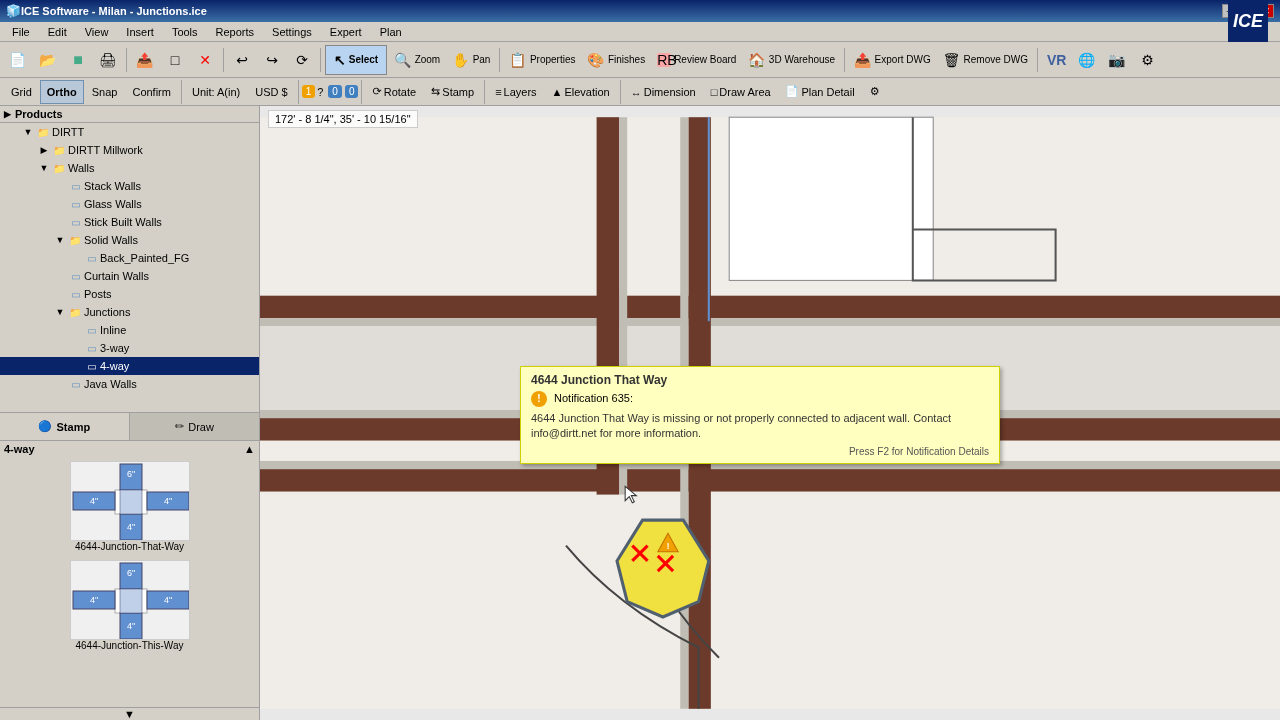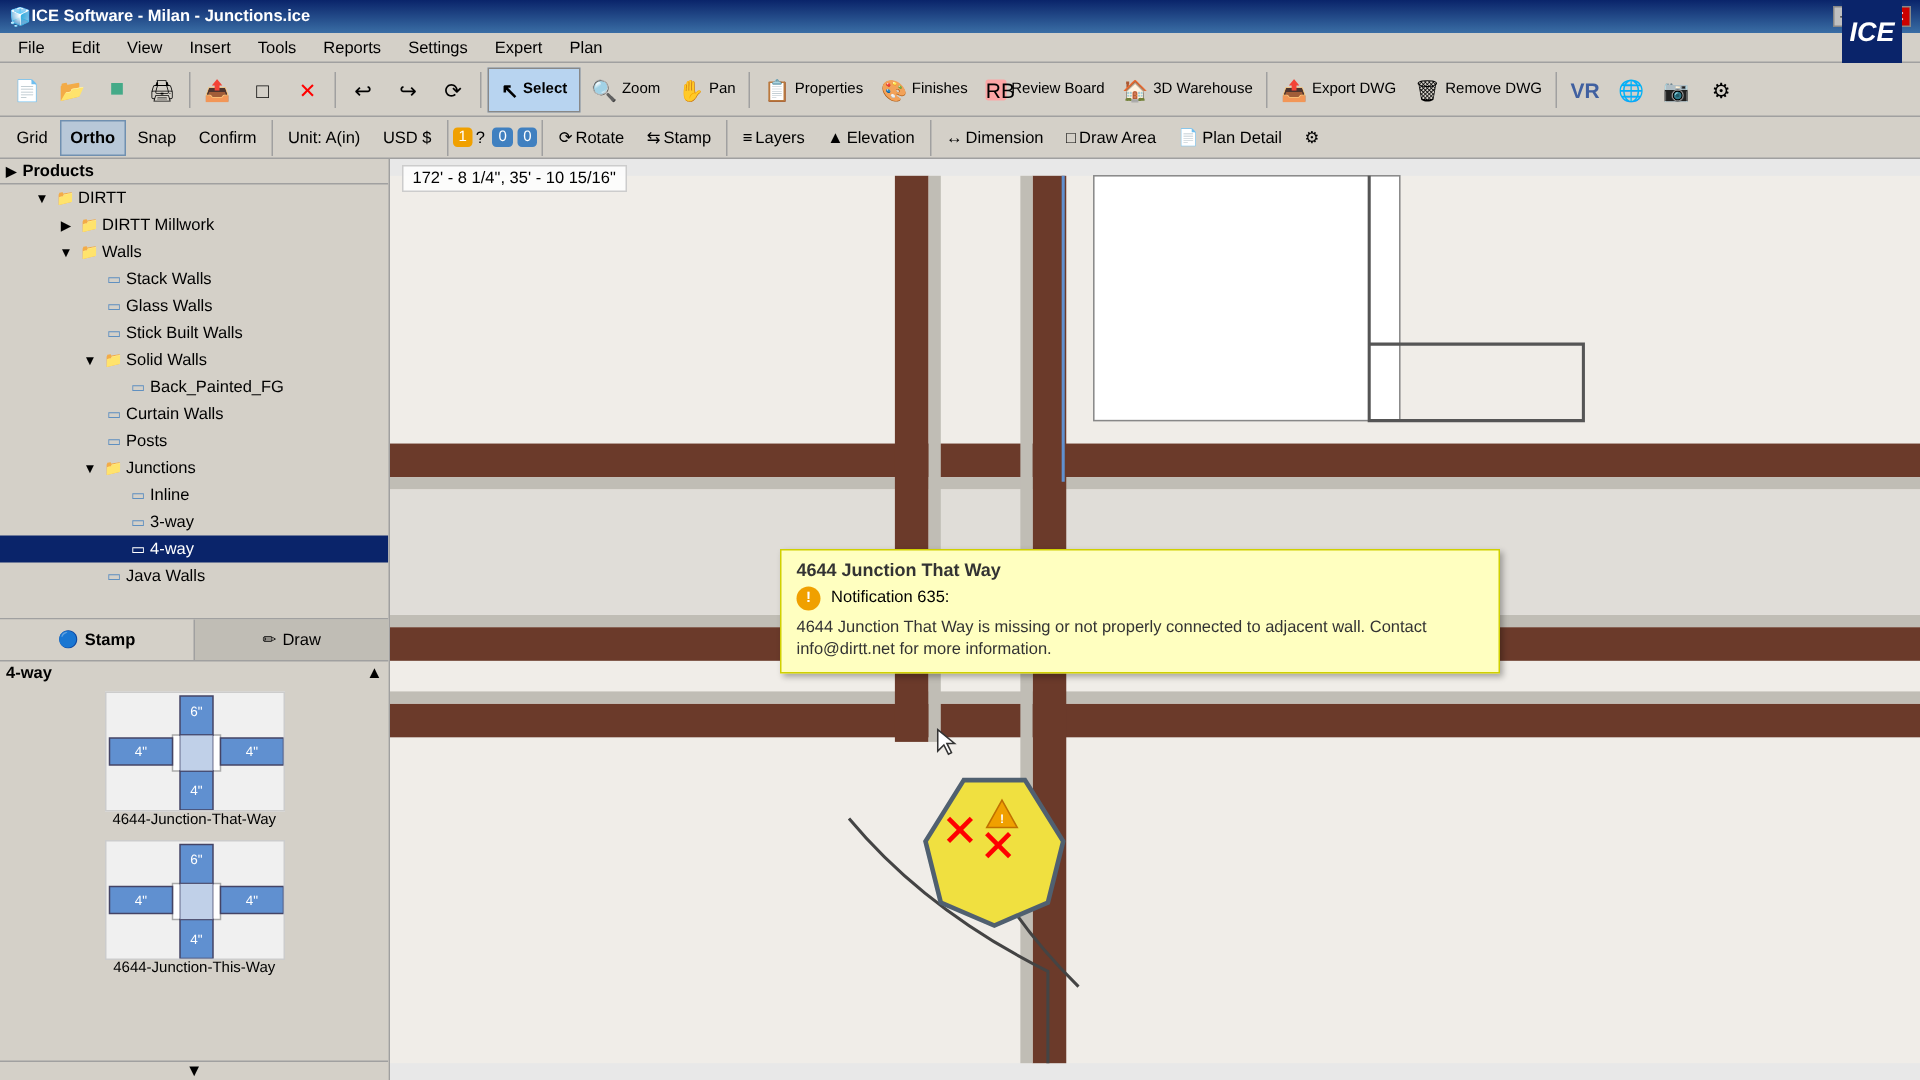--- a/index.html
+++ b/index.html
@@ -721,16 +721,17 @@
     </svg>
 
     
     <div id="notification-popup">
       <div class="notif-title">4644 Junction That Way</div>
       <div>
         <span class="notif-icon">!</span>
         <span>Notification 635:</span>
       </div>
       <div class="notif-body" style="margin-top:4px;">4644 Junction That Way is missing or not properly connected to adjacent wall. Contact info@dirtt.net for more information.</div>
+      <div class="notif-footer">Press F2 for Notification Details</div>
     </div>
   </div>
 
 </div>
 
 </body></html>

